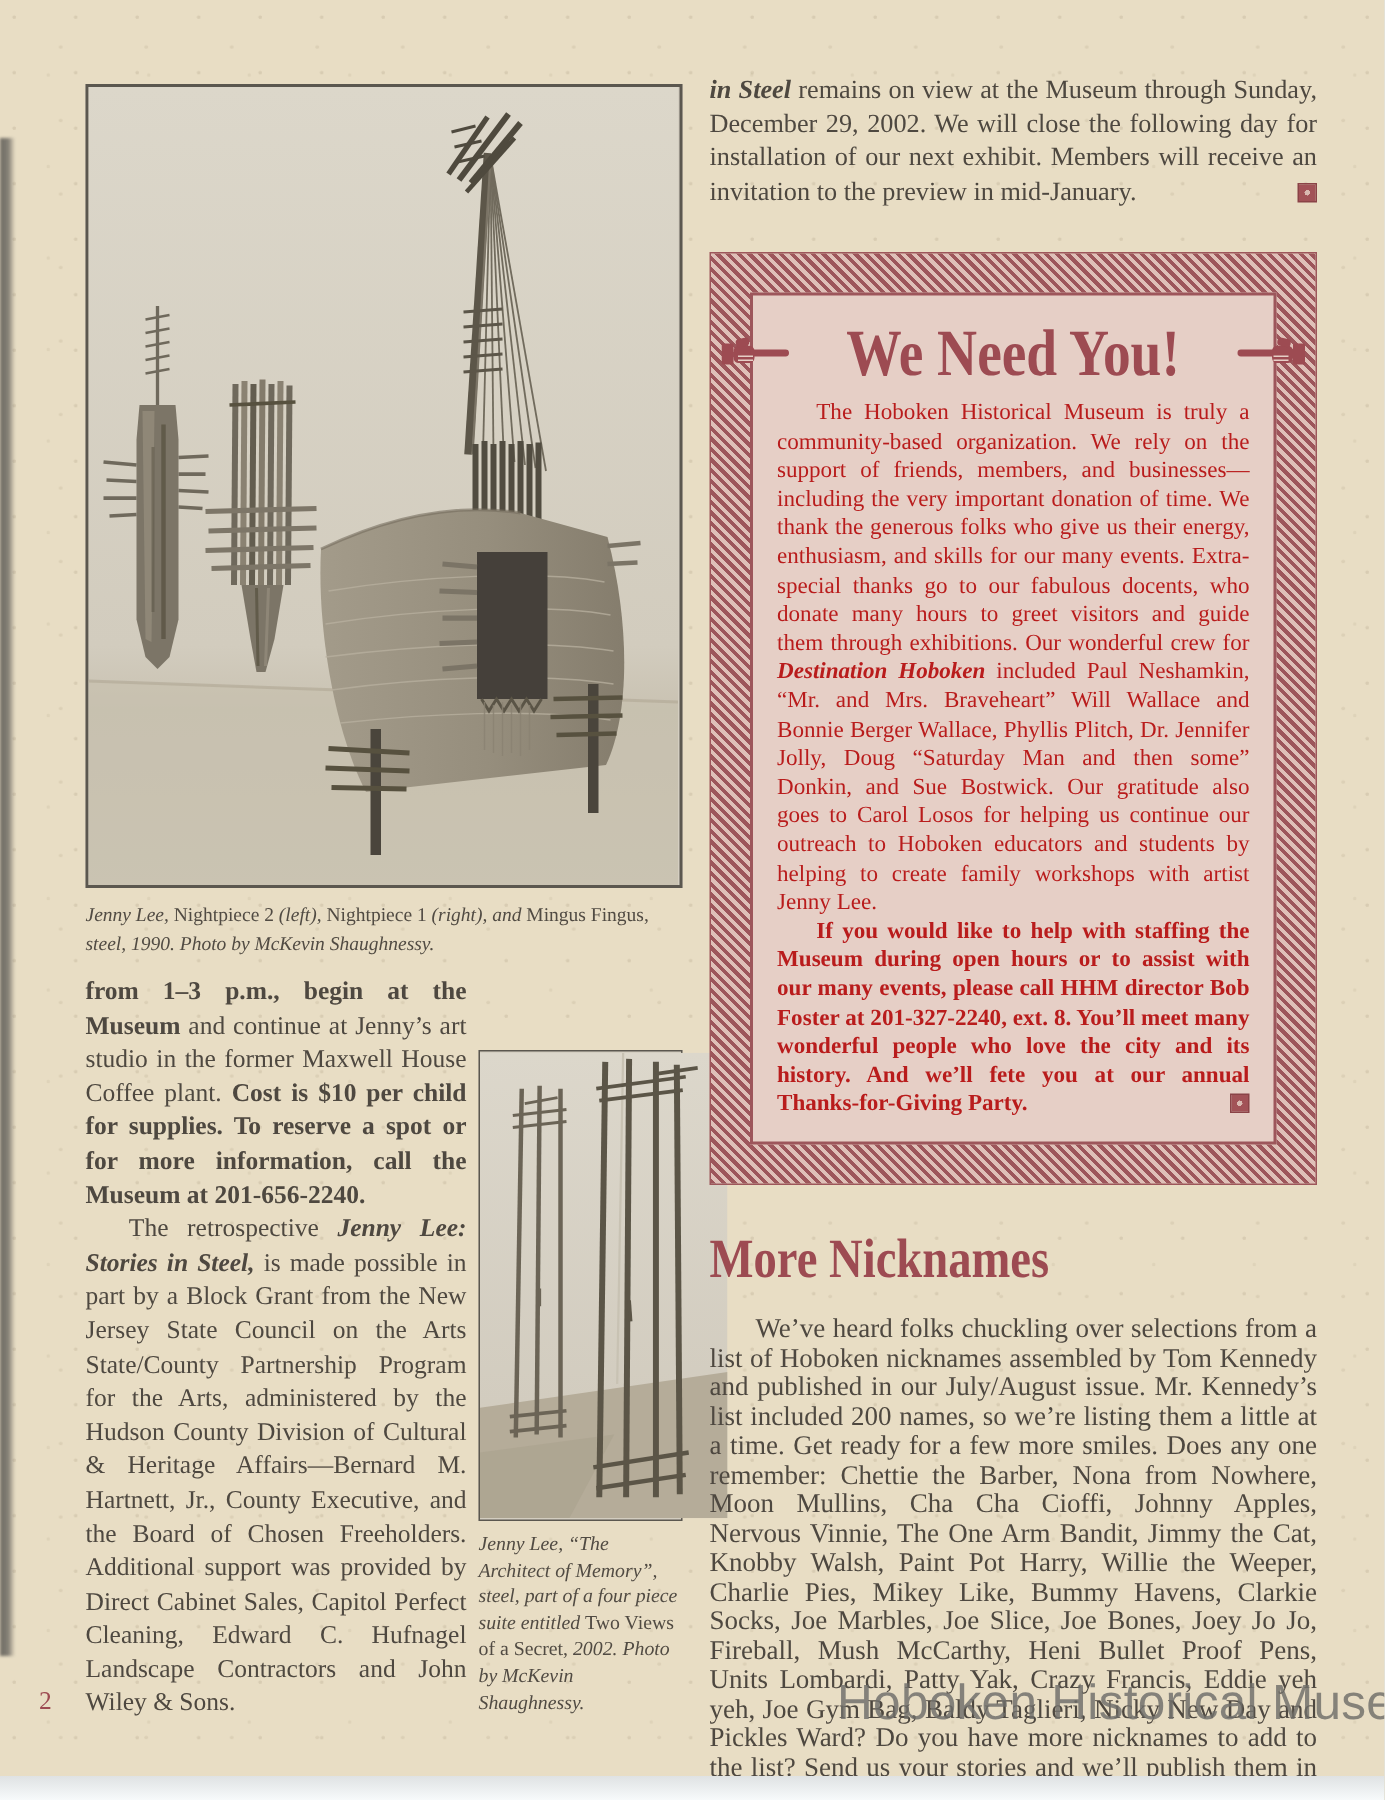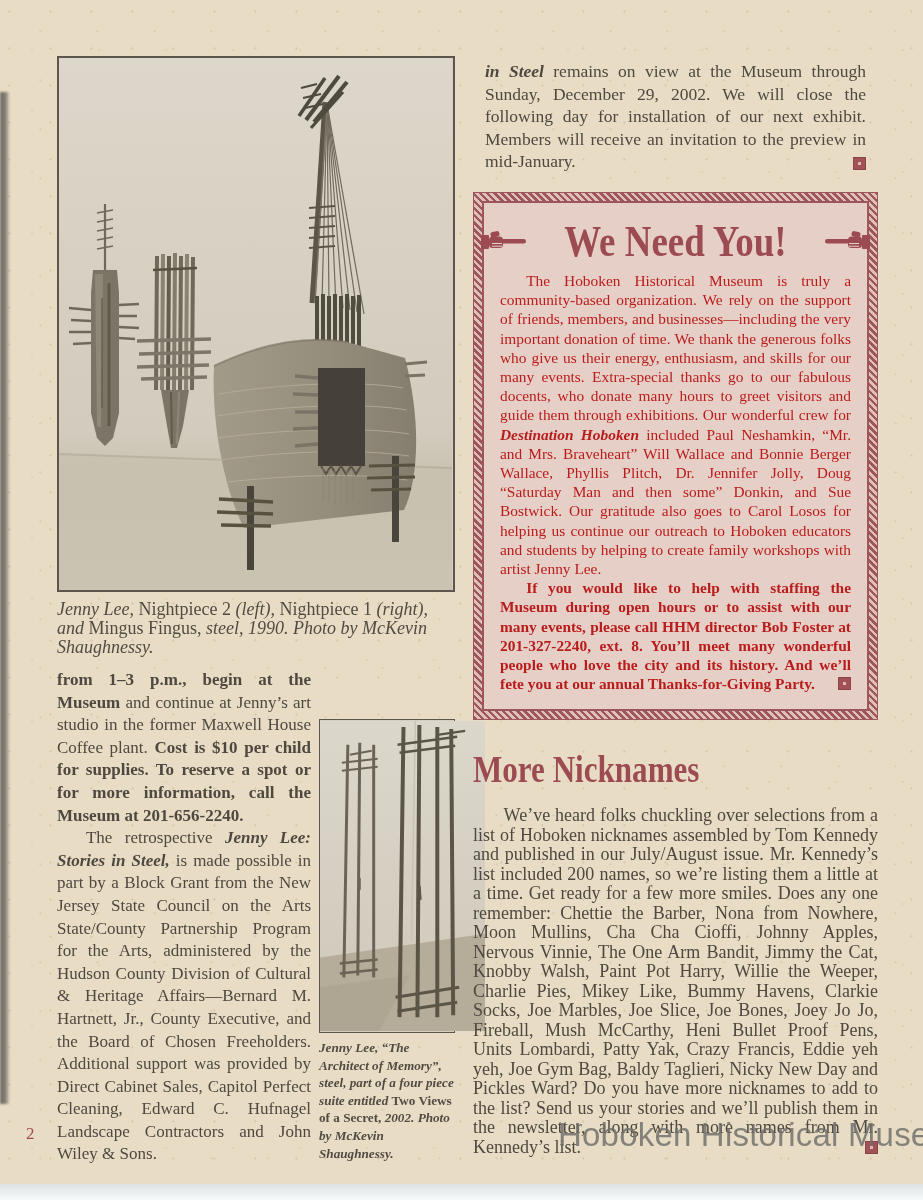--- a/index.html
+++ b/index.html
@@ -15,34 +15,34 @@
   .edge-shadow{position:absolute;left:0;top:92px;width:10px;height:1012px;opacity:.8;filter:blur(1px);
         background:linear-gradient(to right,#514f4b 0%,#6b6862 55%,rgba(107,104,98,0));}
   .col{position:absolute;top:48px;}
   .col-left{left:57px;width:398px;}
   .col-right{left:473px;width:405px;}
   .red{color:#9d4b52;}
   .art-title{font-weight:bold;font-size:29px;line-height:30px;white-space:nowrap;}
   .condense{display:inline-block;transform:scaleX(.85);transform-origin:0 60%;}
   .art-title .cont{font-size:15px;font-style:italic;letter-spacing:.2px;}
   .photo-frame{border:2px solid #5b574f;background:#d4cec1;margin-top:8px;line-height:0;}
-  .caption{font-size:18px;line-height:19px;font-style:italic;color:#514b43;margin-top:8px;text-align:left;}
+  .caption{font-size:13px;line-height:19px;font-style:italic;color:#514b43;margin-top:8px;text-align:left;}
   .run-b{font-weight:bold;}
   .run-i{font-style:italic;}
   .run-r{font-style:normal;}
   .body-text{font-size:17px;line-height:22.6px;text-align:justify;margin-top:12px;}
   .body-text p{margin:0;}
   .body-text p + p{text-indent:1.7em;}
-  .fig2{float:right;width:136px;margin-left:8px;margin-top:23px;font-weight:bold;}
+  .fig2{float:right;width:136px;margin-left:8px;margin-top:23px;}
   .fig2 .photo-frame{margin-top:27px;border-width:1.5px;}
   .fig2 .caption{font-size:13.2px;line-height:17.6px;margin-top:6px;}
-  .para-top{font-size:17.5px;line-height:22.6px;text-align:justify;position:relative;margin:12px;font-family:Liberation Serif, serif;}
+  .para-top{font-size:17.5px;line-height:22.6px;text-align:justify;position:relative;margin:0;font-family:Liberation Serif, serif;}
   .endmark{position:absolute;right:0;bottom:3px;width:11px;height:11px;border:1px solid #8a4347;
         background:radial-gradient(circle,#d9b9b1 0 1.8px,#a25257 1.9px);}
-  .ornate{margin-top:19px;border:1px solid #9d565b;padding:8px;
+  .ornate{margin-top:30px;border:1px solid #9d565b;padding:26px;
         background:repeating-linear-gradient(45deg,#9d565b 0 2.5px,#dfc0b8 2.5px 5px);}
   .ornate-inner{border:2px solid #9d565b;background:#e6cfc6;padding:10px 16px 16px;}
   .need-title-row{display:flex;align-items:center;justify-content:center;gap:16px;padding:6px 0 6px;}
   .need-title{font-weight:bold;font-size:44px;line-height:46px;white-space:nowrap;}
   .need-title .condense{transform:scaleX(.84);transform-origin:50% 60%;}
   .need-body{font-size:15.4px;line-height:19.2px;text-align:justify;color:#b91c1c;}
   .need-body p{margin:0;text-indent:1.7em;}
   .need-body p.second{position:relative;font-weight:bold;}
   .nick-head{font-weight:bold;font-size:37px;line-height:48px;margin-top:26px;white-space:nowrap;}
   .nick-head .condense{transform:scaleX(.84);}

